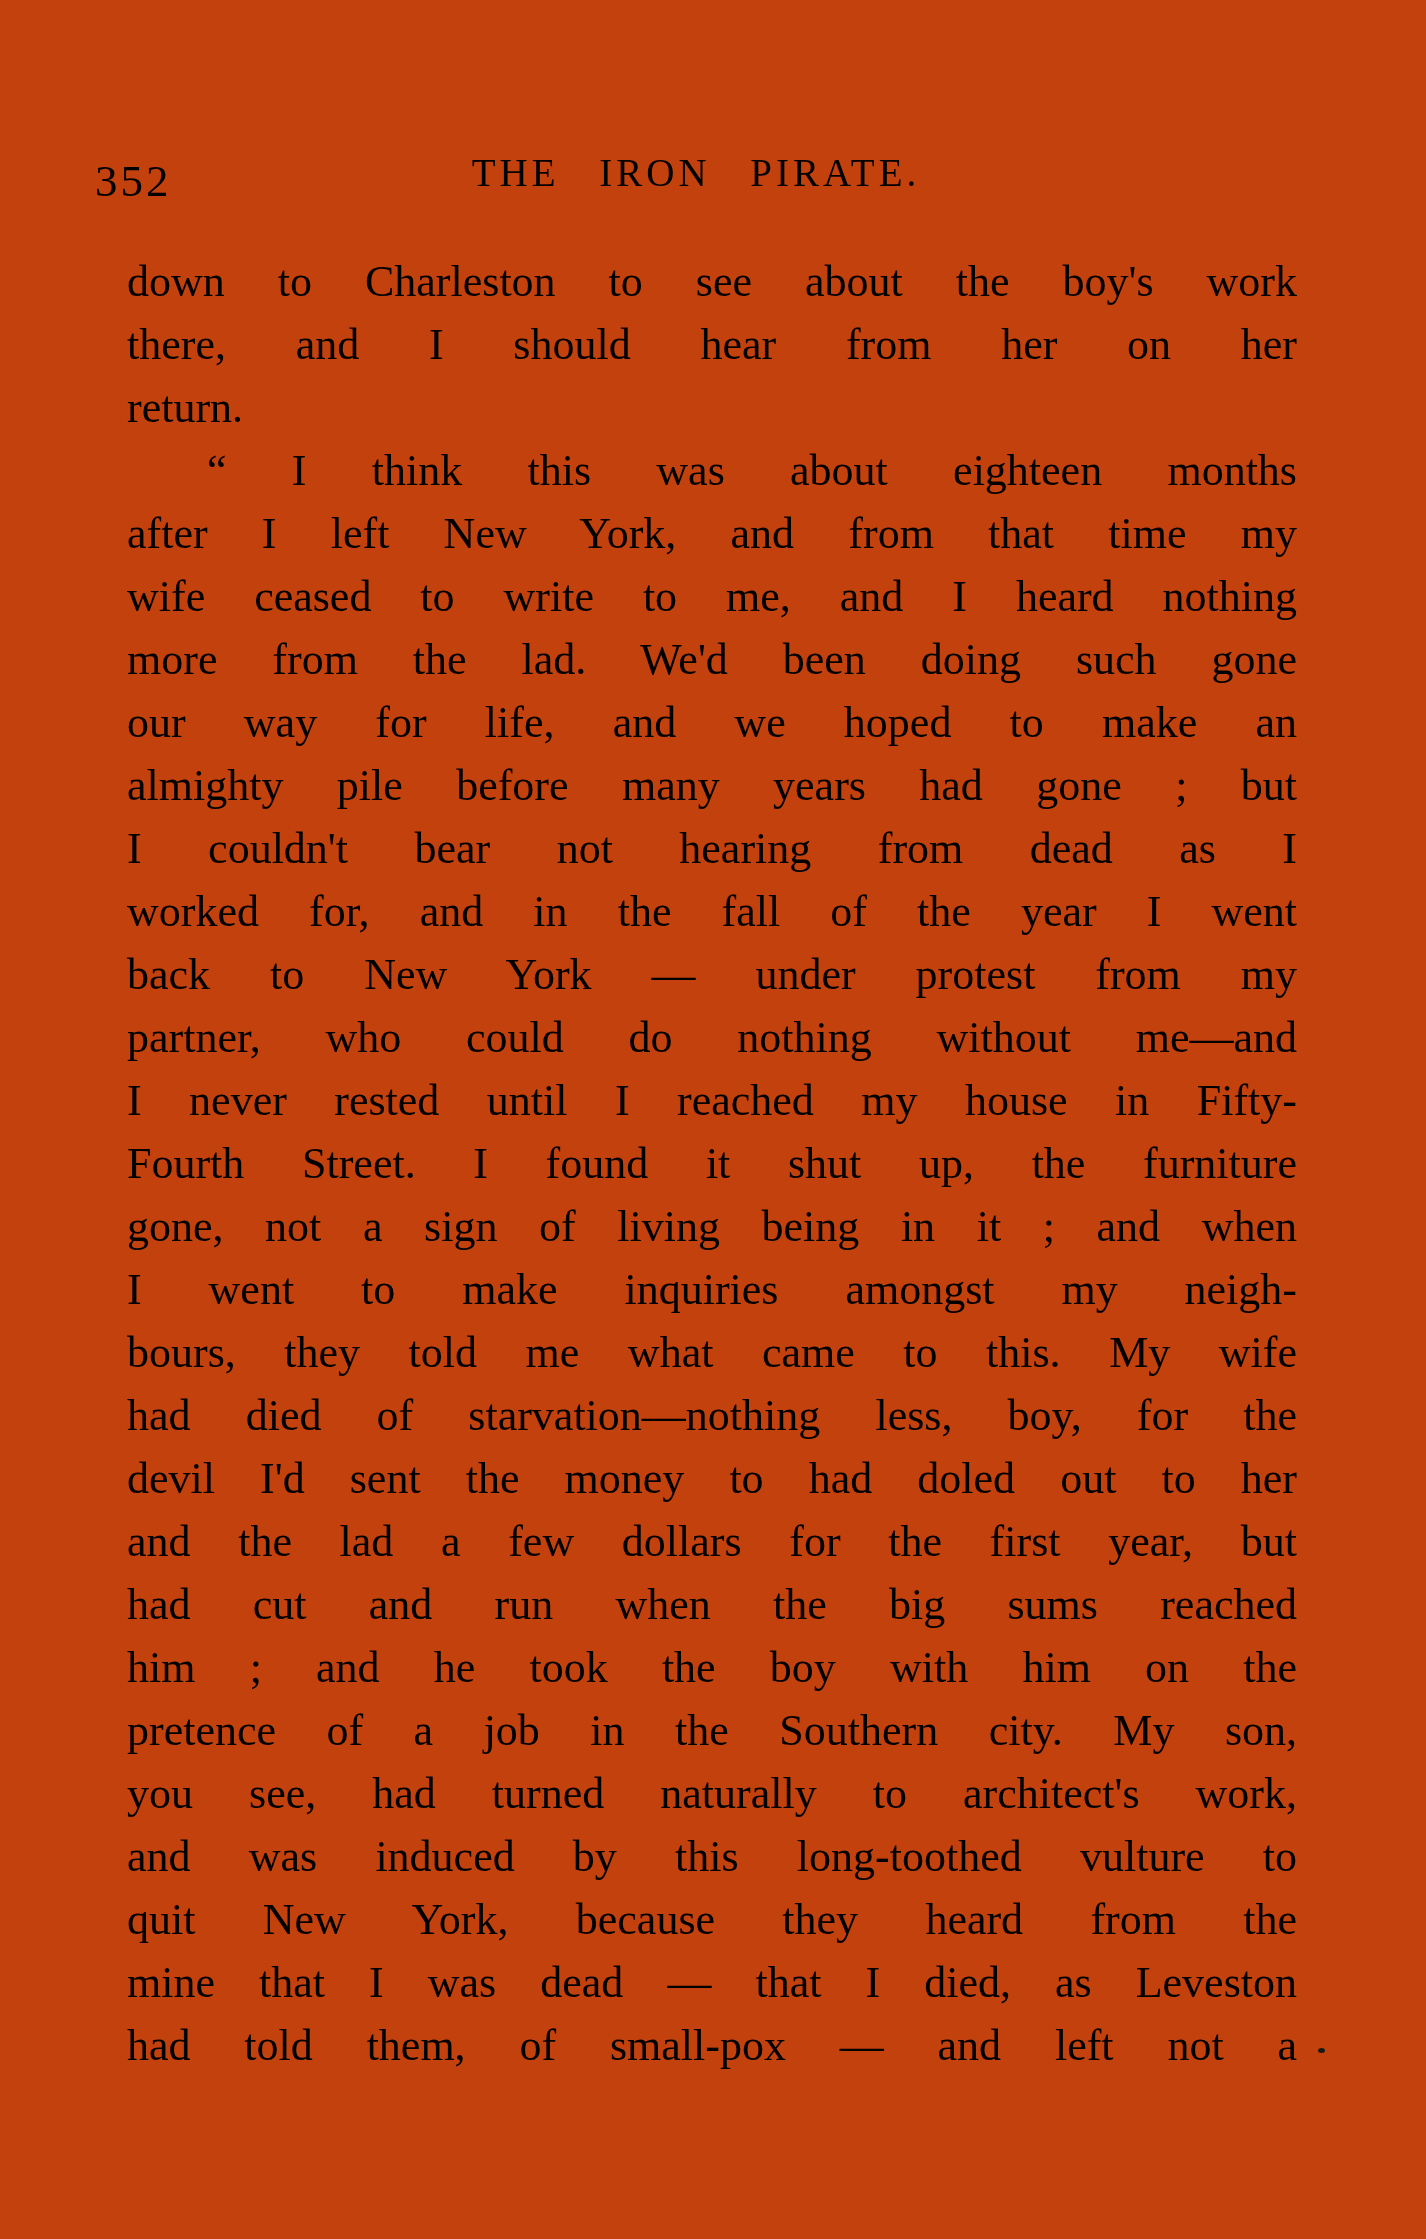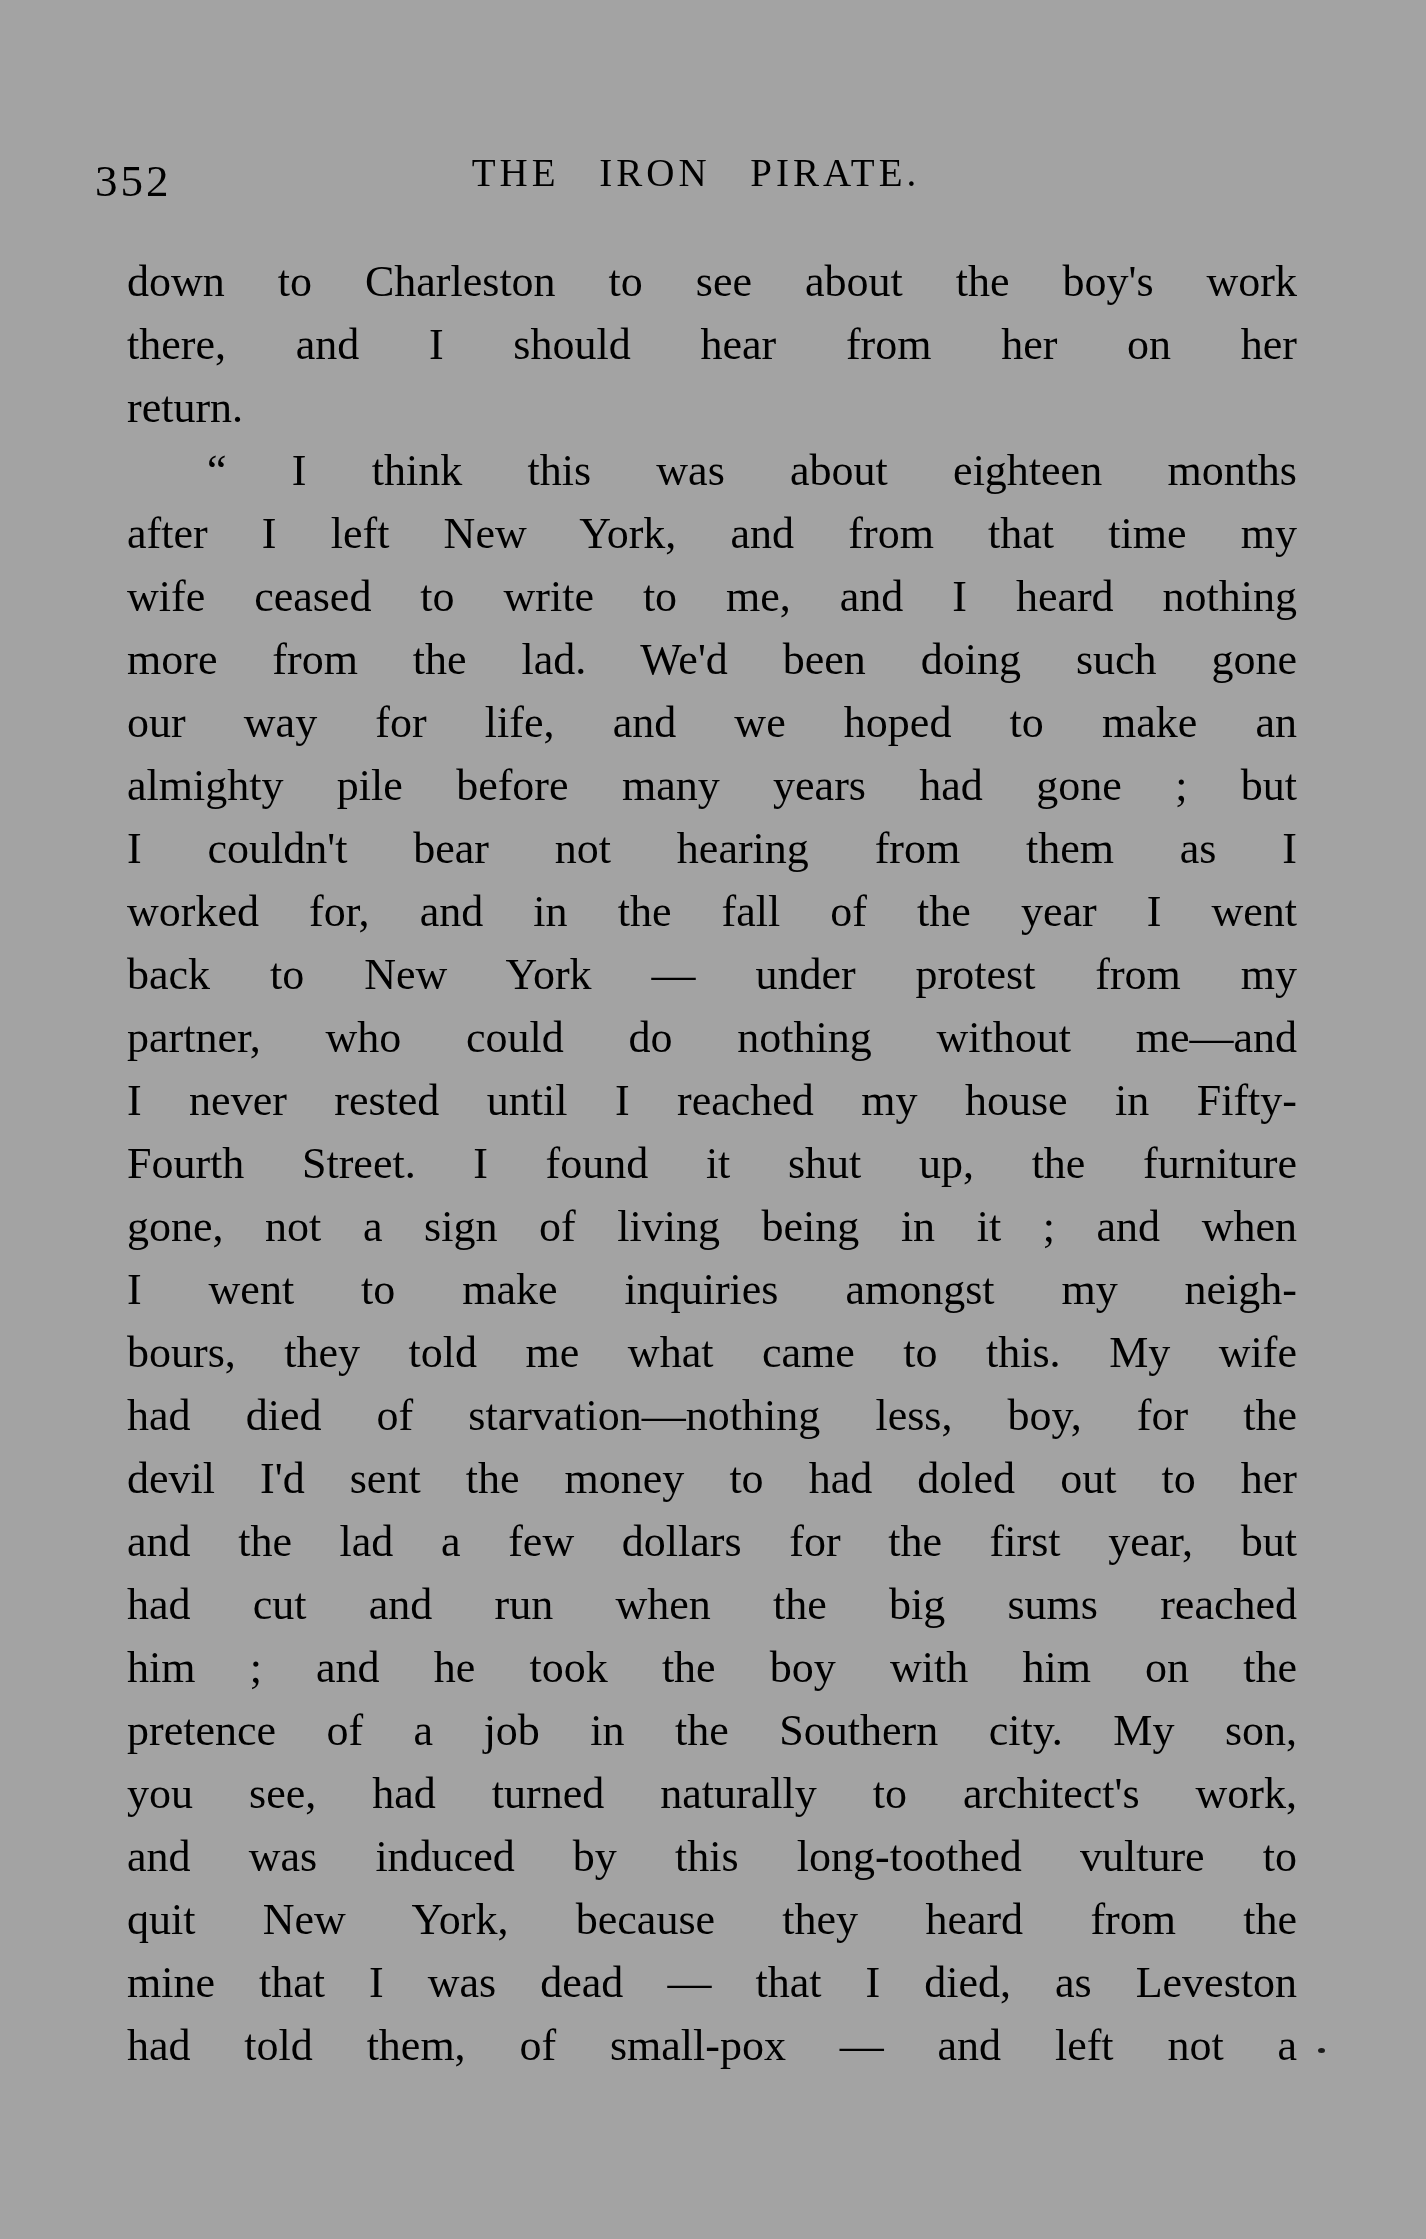--- a/index.html
+++ b/index.html
@@ -1,21 +1,21 @@
 <!DOCTYPE html>
 <html><head>
 <meta charset="utf-8">
 <style>
   * { margin: 0; padding: 0; box-sizing: border-box; }
   html, body { background: #e8e8e8; }
   .page {
     position: relative;
     width: 1426px;
     height: 2239px;
-    background: #a3a3a3;
+    background: #c2410c;
     color: #000000;
     font-family: "Liberation Serif", "DejaVu Serif", serif;
     overflow: hidden;
   }
   .header {
     position: absolute;
     top: 150px;
     left: 95px;
     width: 1202px;
     height: 56px;
@@ -85,21 +85,21 @@
   <div class="body-text">
     <div class="ln">down to Charleston to see about the boy's work</div>
     <div class="ln">there, and I should hear from her on her</div>
     <div class="ln noj">return.</div>
     <div class="ln indent">“ I think this was about eighteen months</div>
     <div class="ln">after I left New York, and from that time my</div>
     <div class="ln">wife ceased to write to me, and I heard nothing</div>
     <div class="ln">more from the lad.  We'd been doing such gone</div>
     <div class="ln">our way for life, and we hoped to make an</div>
     <div class="ln">almighty pile before many years had gone ; but</div>
-    <div class="ln">I couldn't bear not hearing from them as I</div>
+    <div class="ln">I couldn't bear not hearing from dead as I</div>
     <div class="ln">worked for, and in the fall of the year I went</div>
     <div class="ln">back to New York — under protest from my</div>
     <div class="ln">partner, who could do nothing without me—and</div>
     <div class="ln">I never rested until I reached my house in Fifty-</div>
     <div class="ln">Fourth Street.  I found it shut up, the furniture</div>
     <div class="ln">gone, not a sign of living being in it ; and when</div>
     <div class="ln">I went to make inquiries amongst my neigh-</div>
     <div class="ln">bours, they told me what came to this.  My wife</div>
     <div class="ln">had died of starvation—nothing less, boy, for the</div>
     <div class="ln">devil I'd sent the money to had doled out to her</div>

